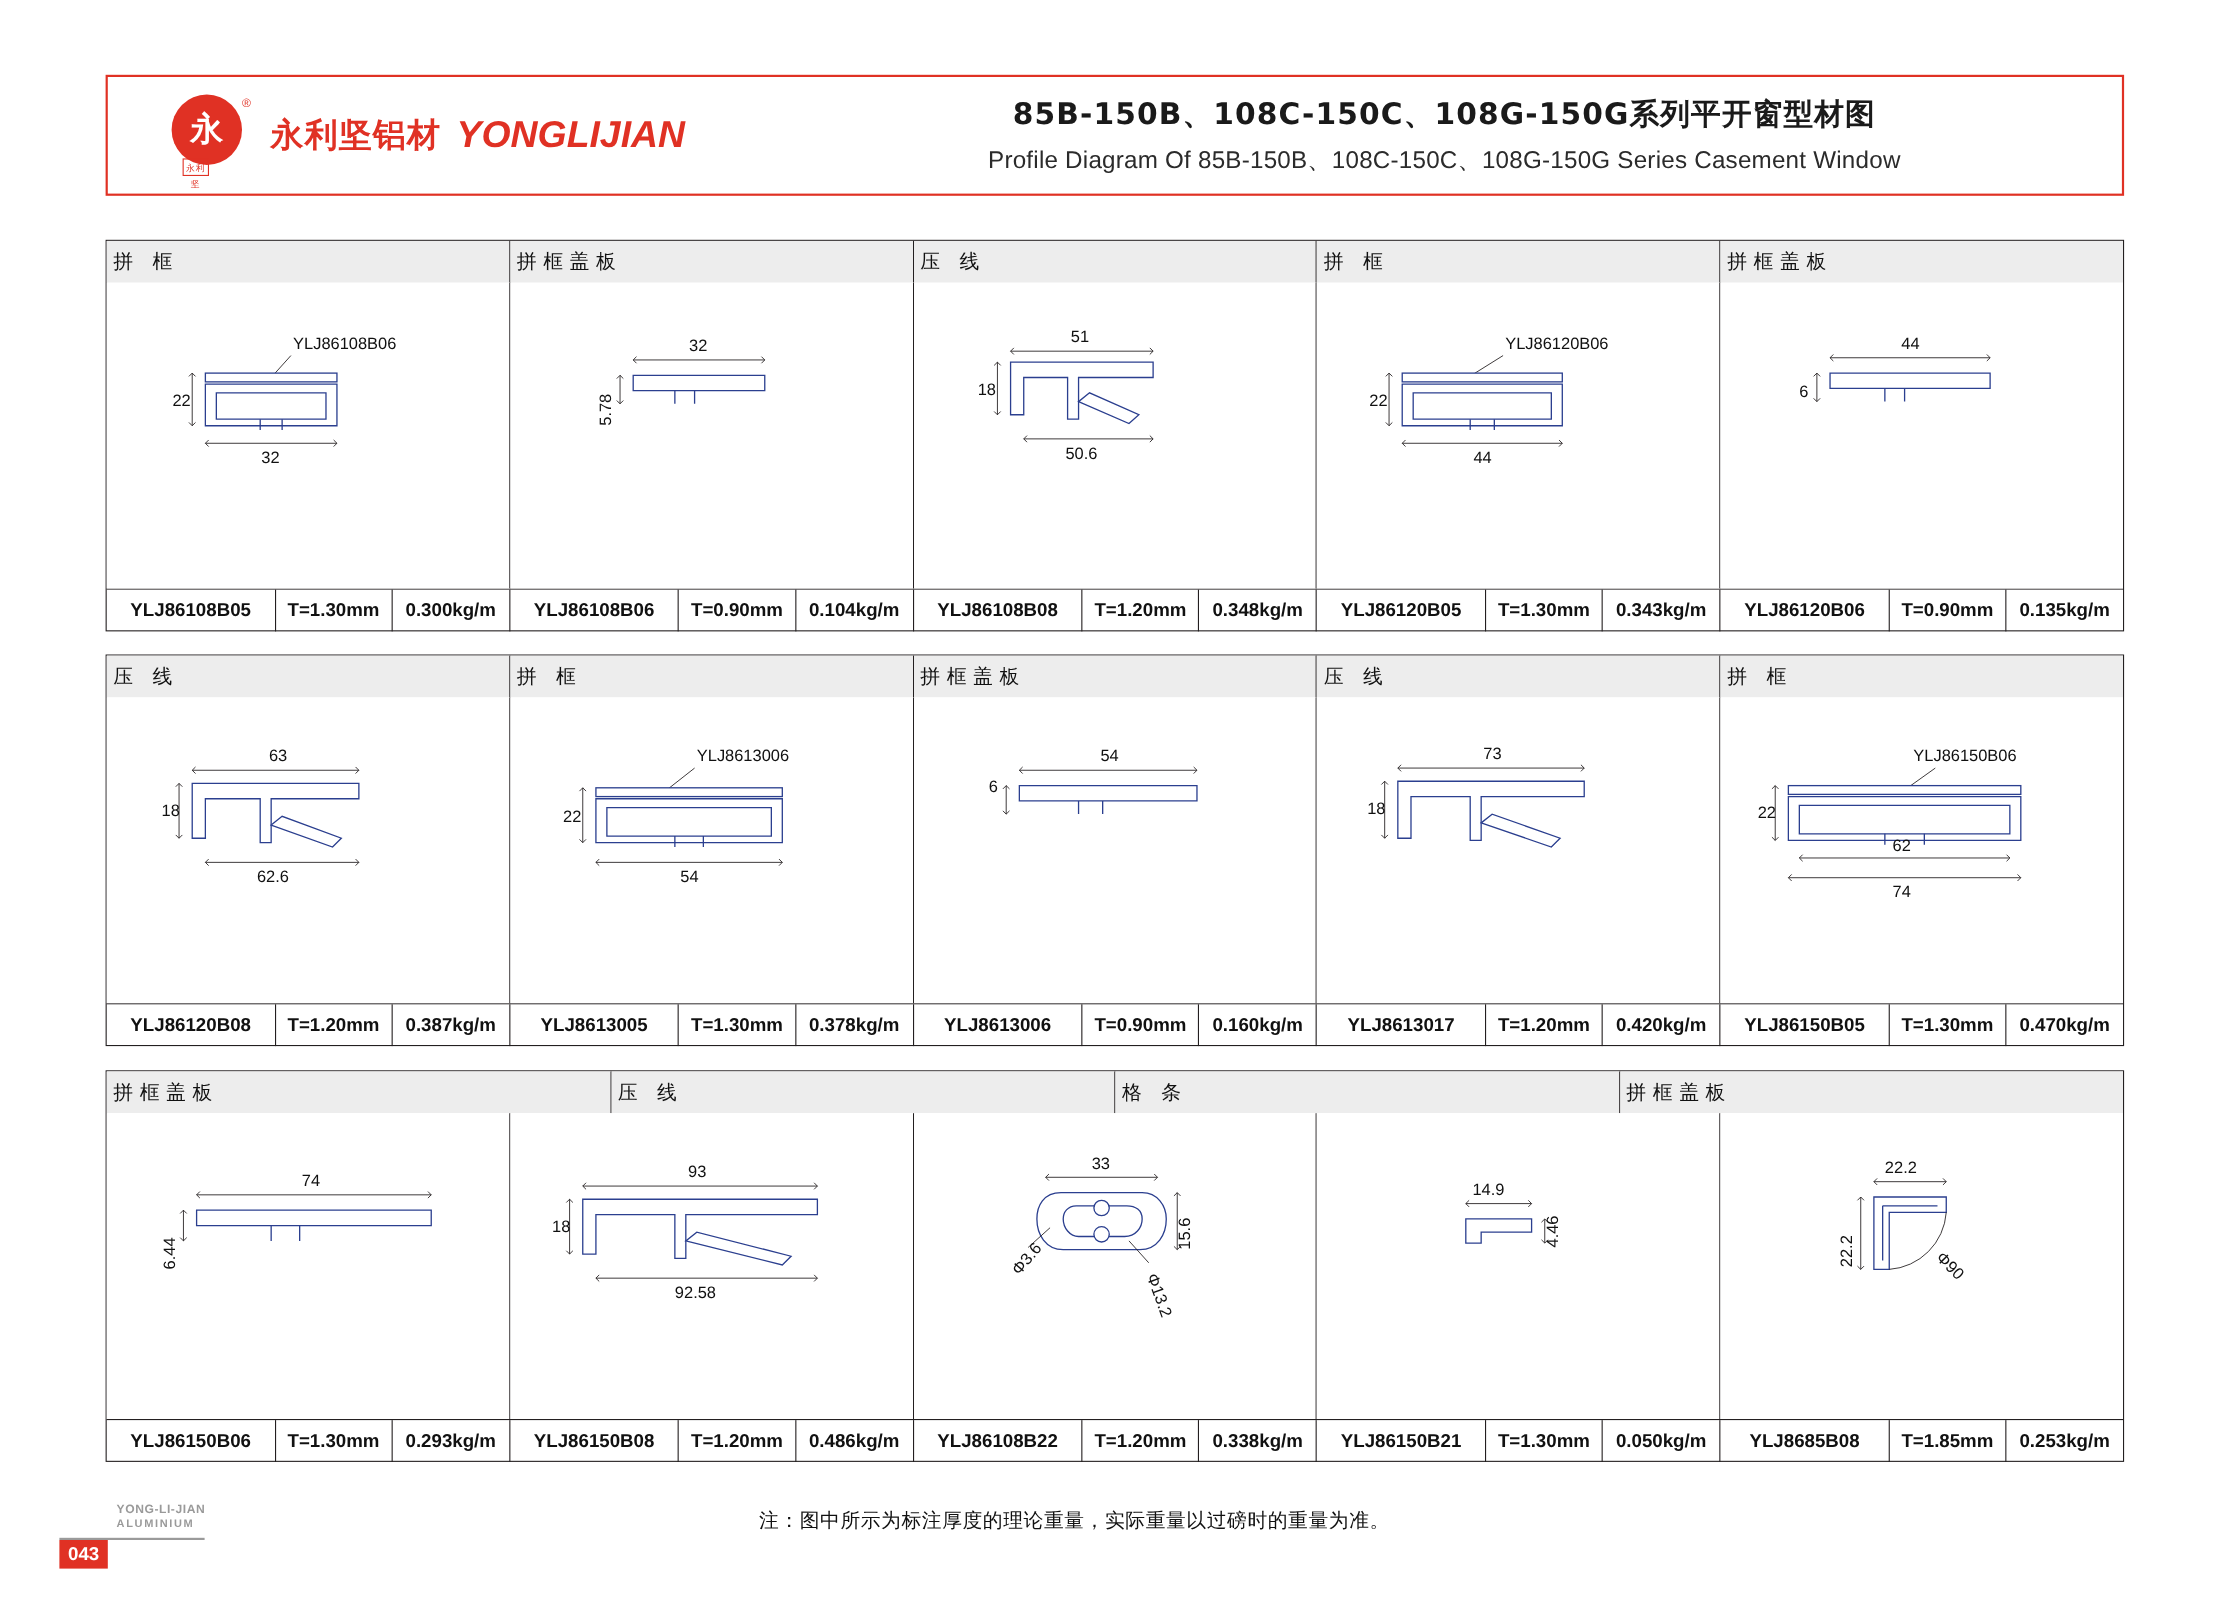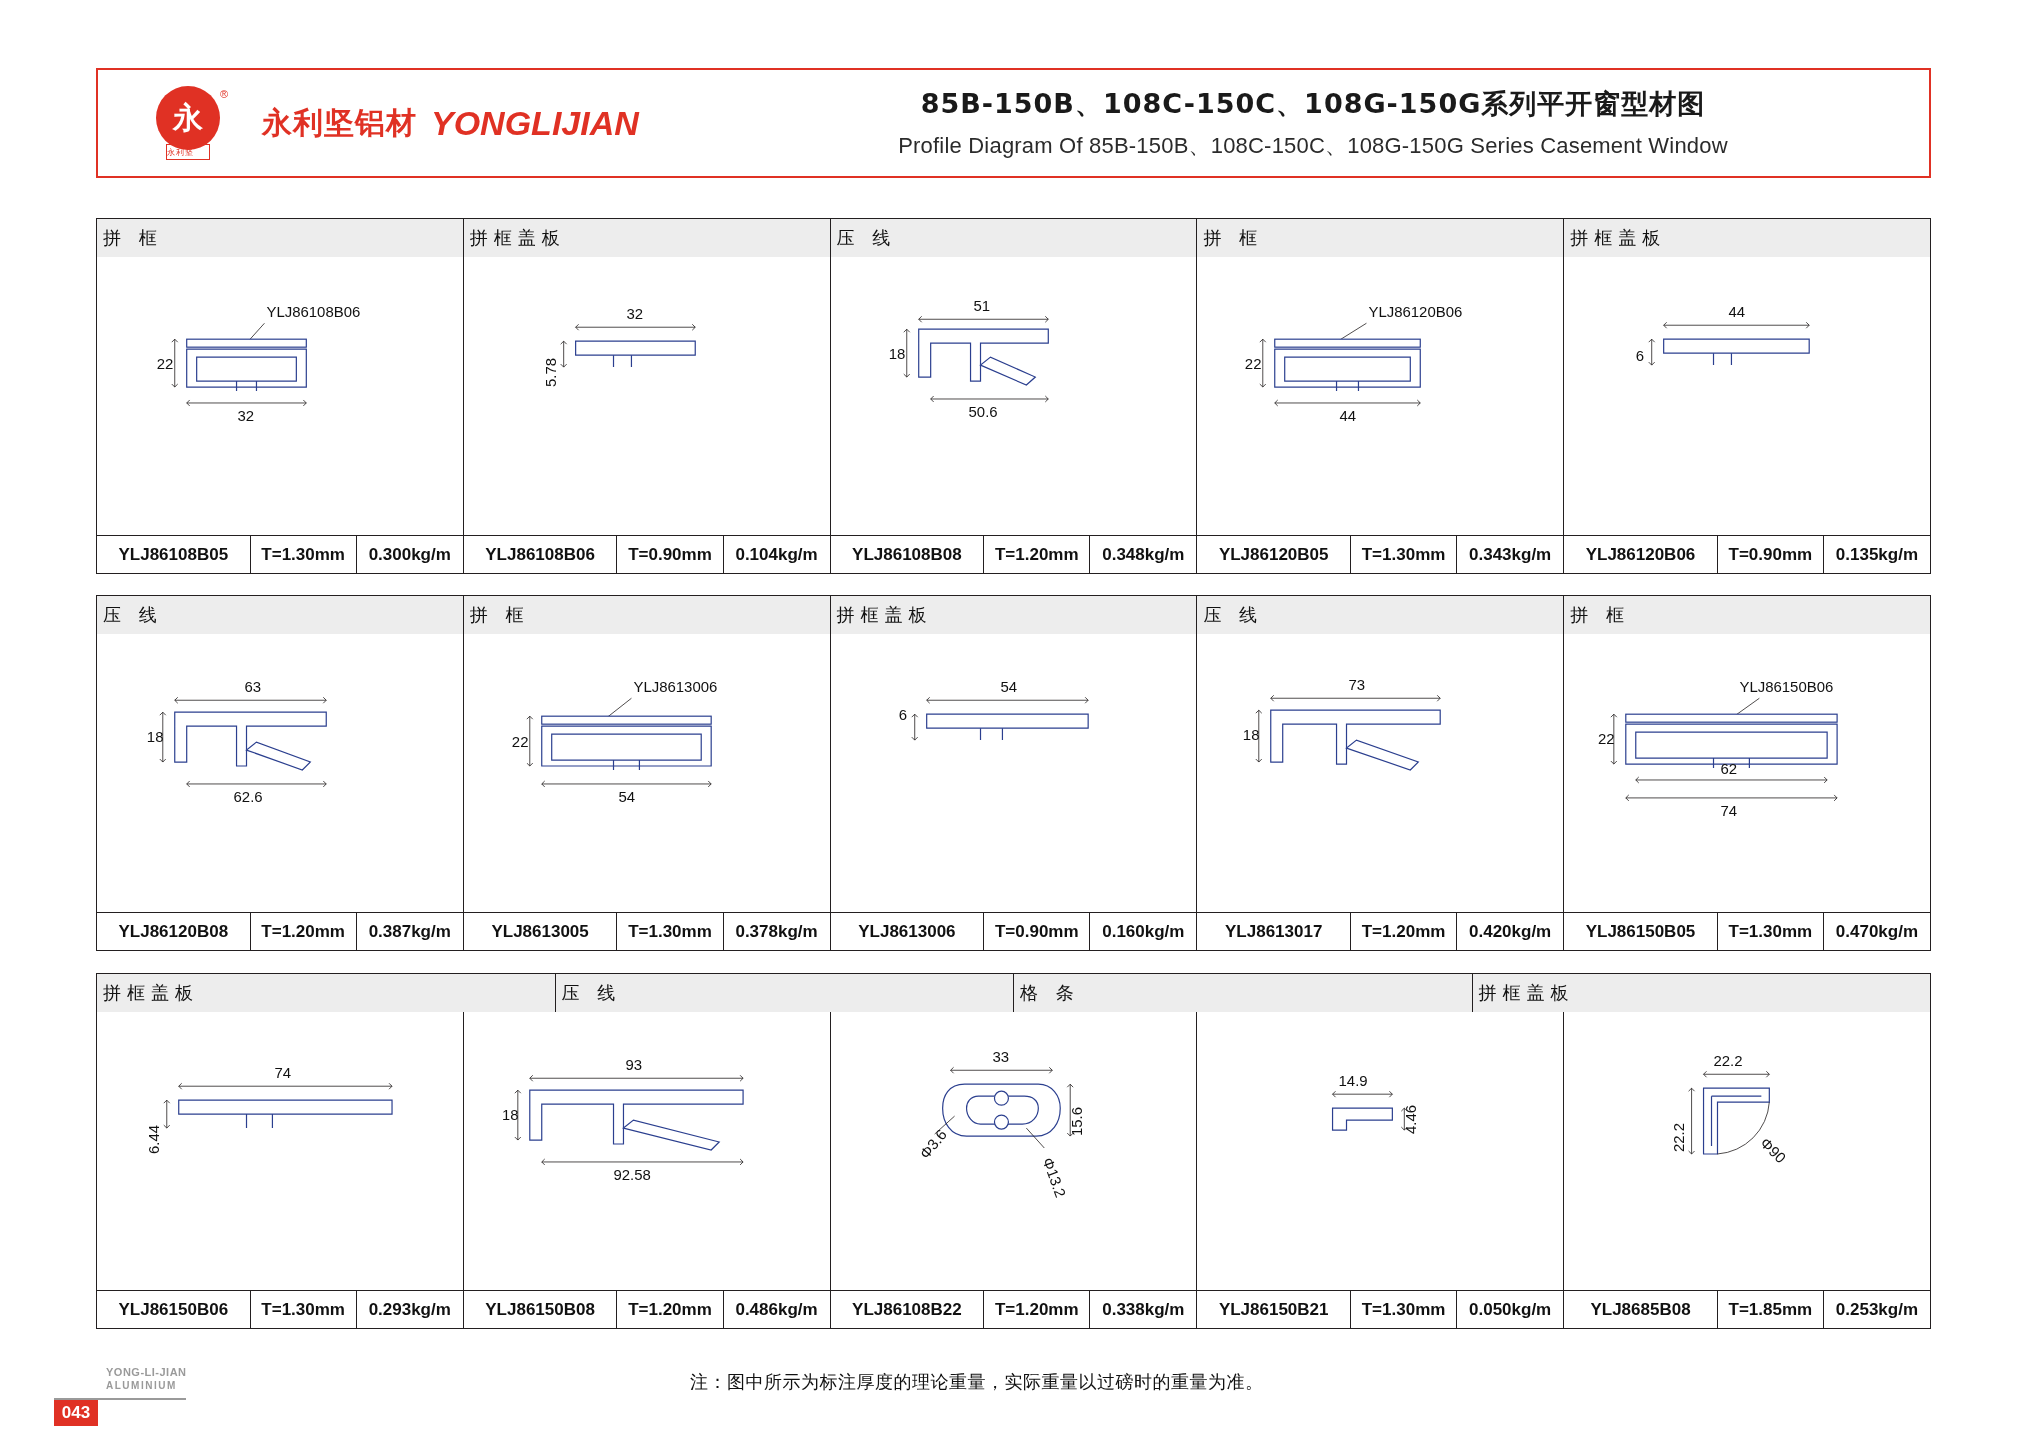--- a/index.html
+++ b/index.html
@@ -57,35 +57,35 @@
   }
   .logo-mark .reg {
     position: absolute;
     right: 2px; top: 2px;
     font-size: 11px;
     color: #e03124;
   }
   .logo-mark .box {
     position: absolute;
     left: 10px; top: 58px;
-    width: 44px; height: 16px;
+    width: 24px; height: 16px;
     border: 1px solid #e03124;
     font-size: 8px;
     color: #e03124;
+    text-align: center;
     line-height: 15px;
     letter-spacing: 1px;
   }
   .brand-cn {
     font-size: 30px;
     font-weight: bold;
     color: #e03124;
     letter-spacing: 1px;
     margin-right: 14px;
     font-family: "DejaVu Sans", sans-serif;
-    margin-left: 16px;
   }
   .brand-en {
     font-size: 34px;
     font-weight: bold;
     font-style: italic;
     color: #e03124;
     letter-spacing: 0px;
   }
   .titles {
     flex: 1 1 auto;

